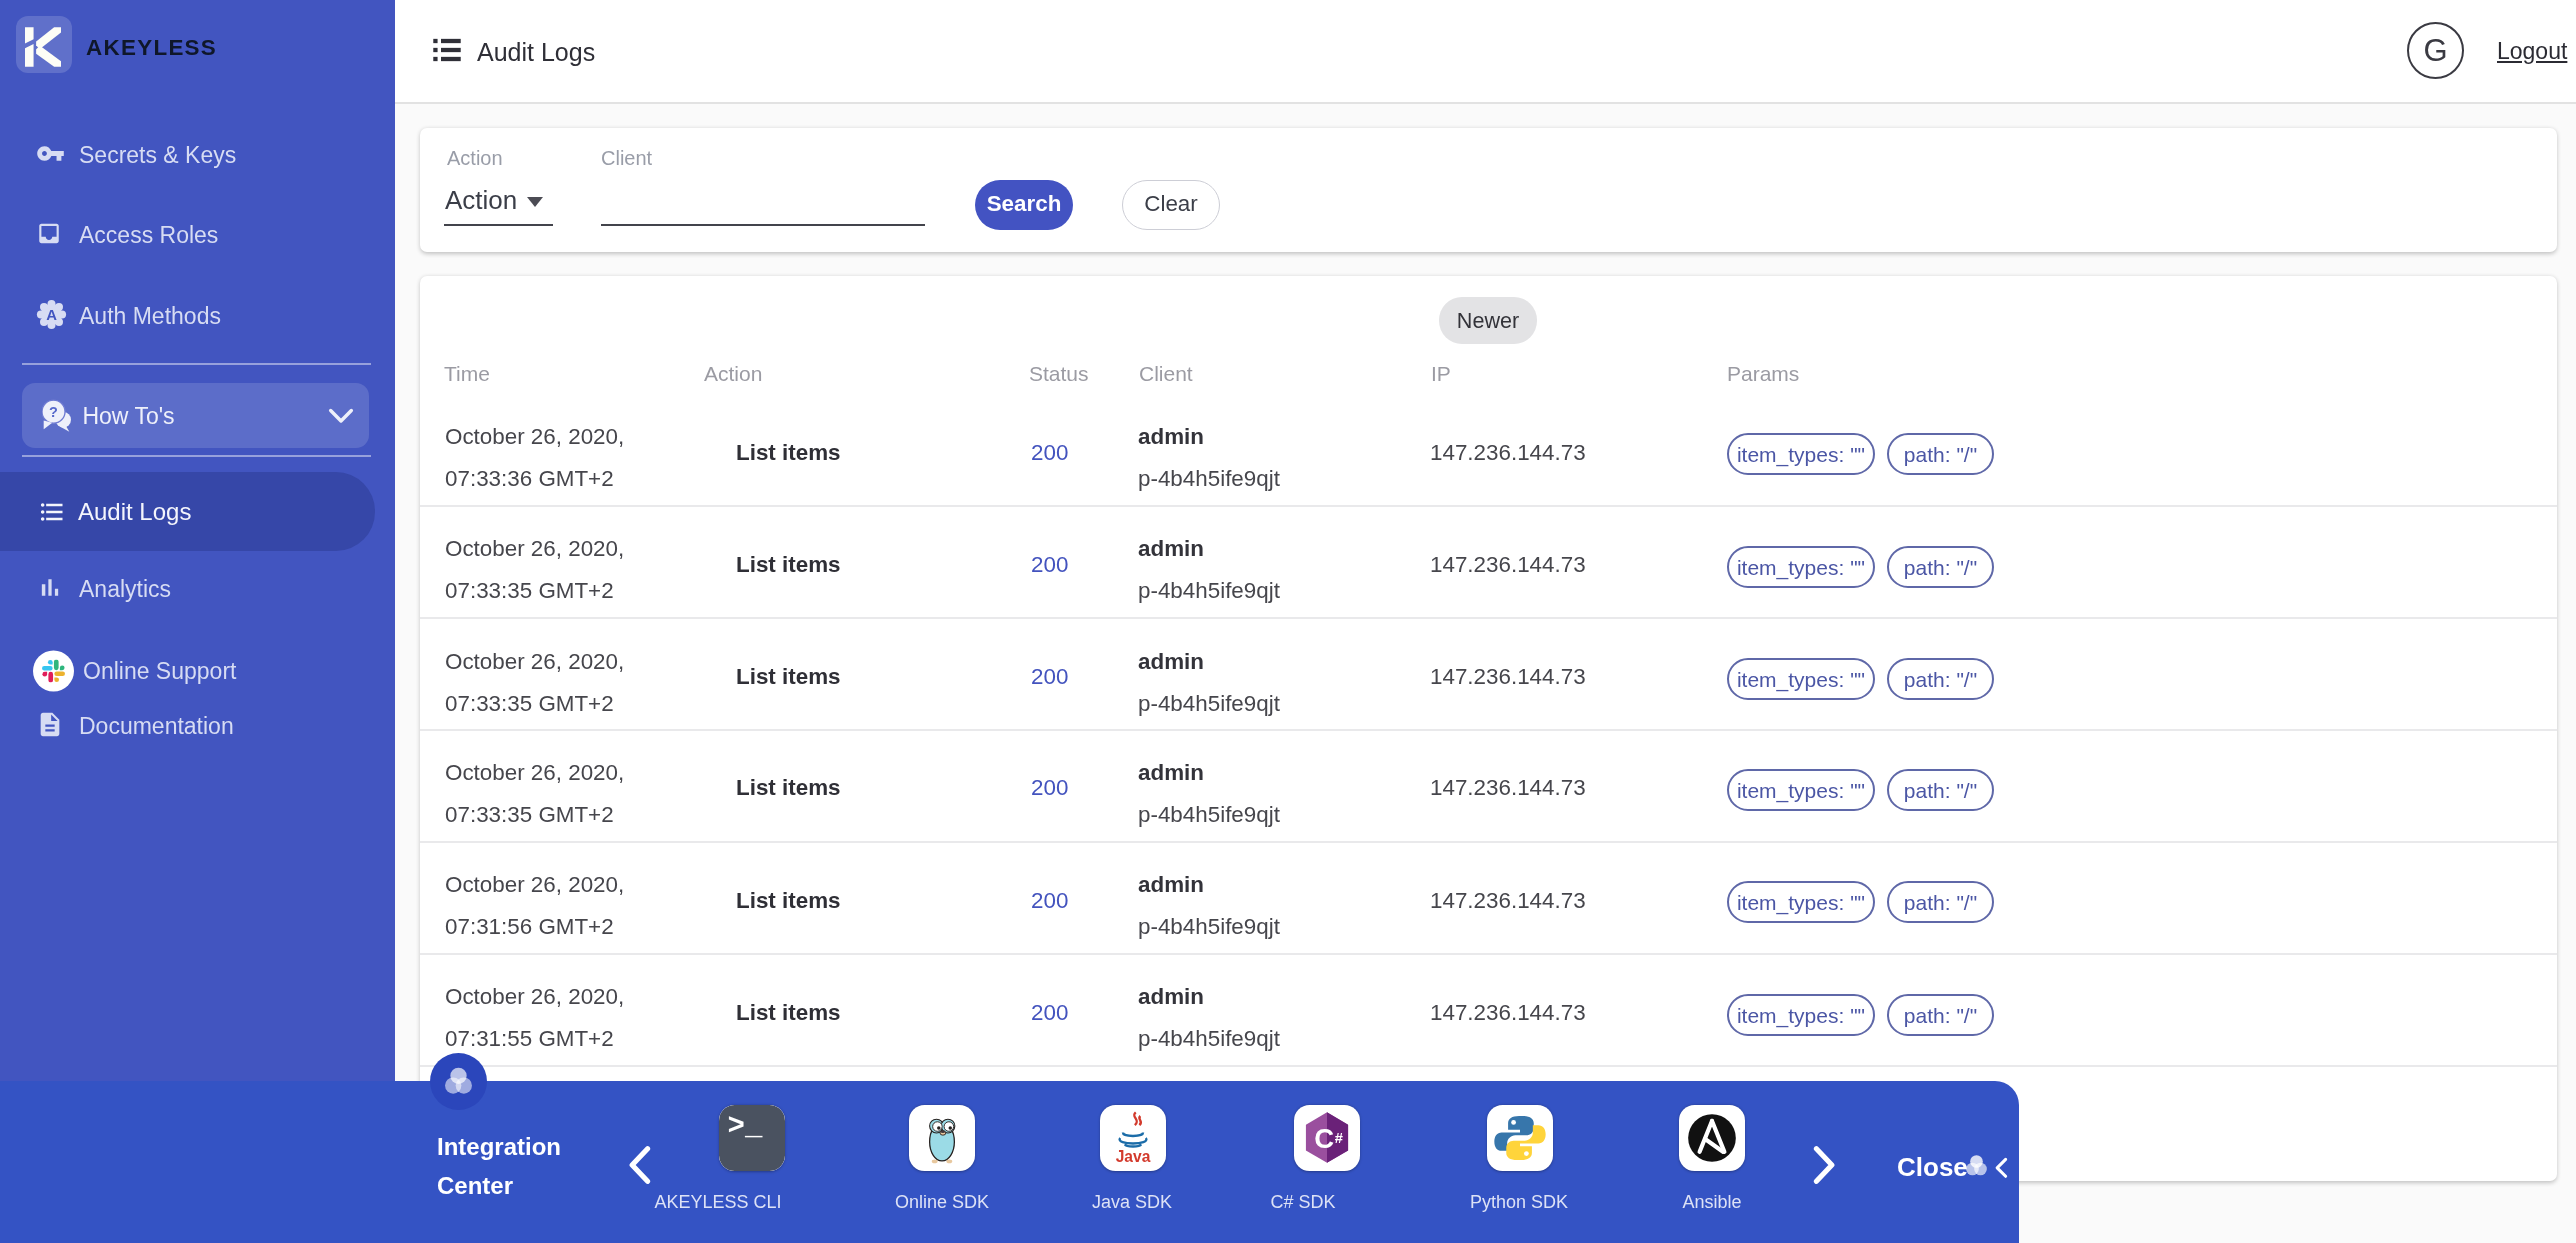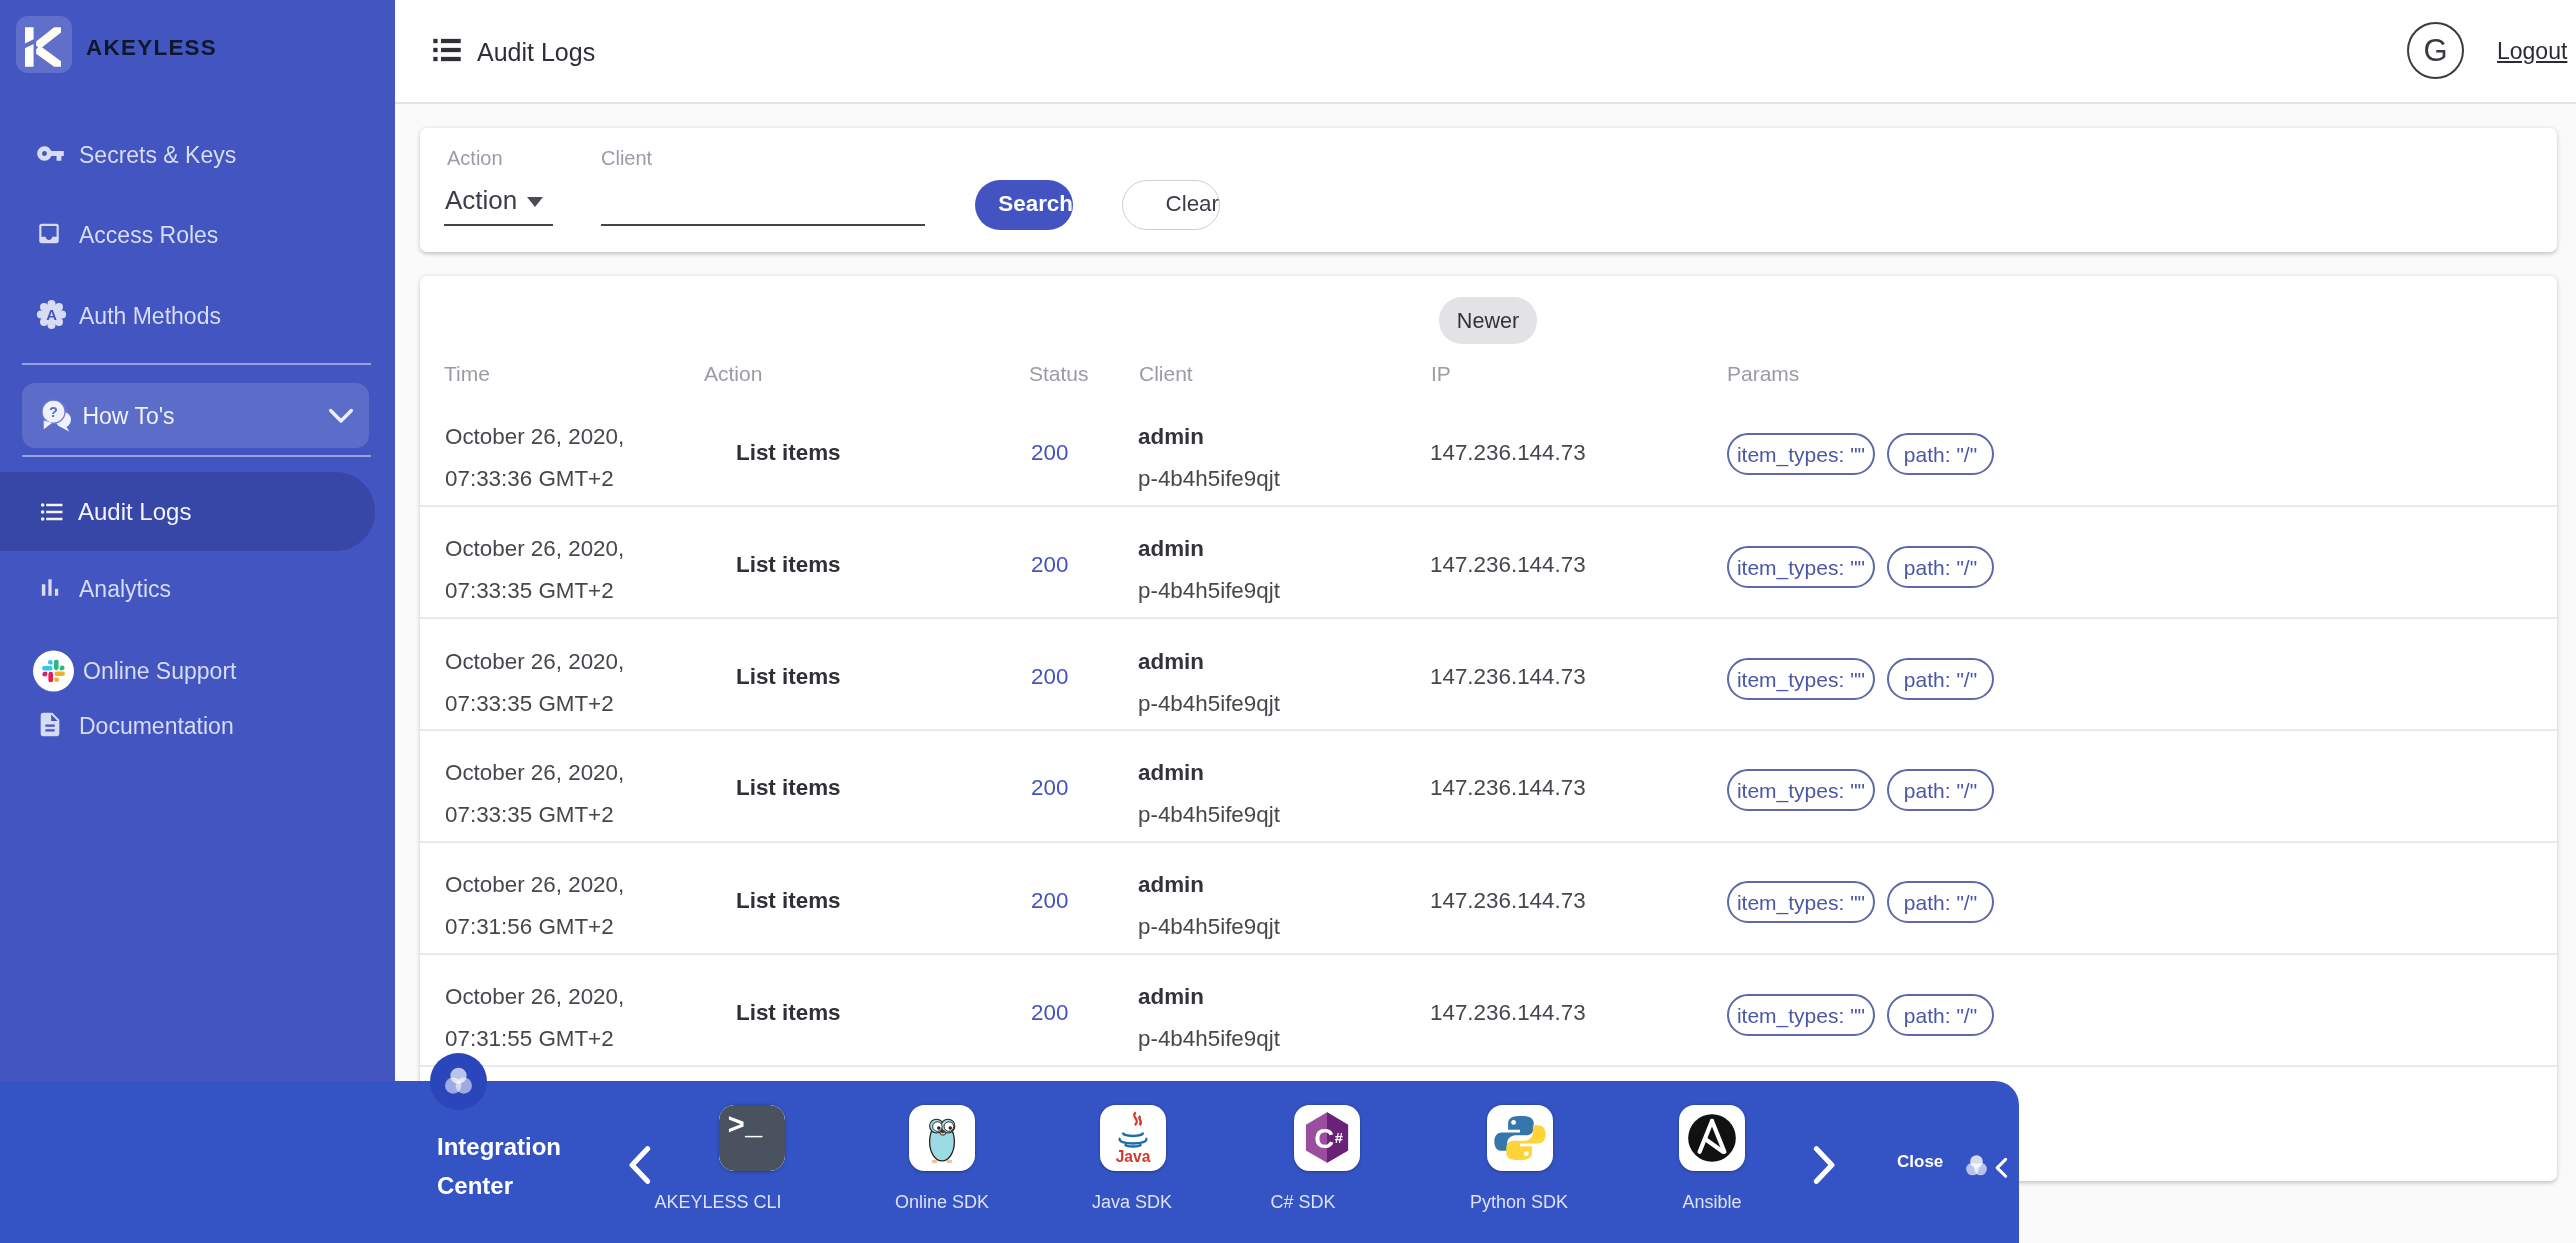--- a/index.html
+++ b/index.html
@@ -35,21 +35,21 @@
 #logout { left:2497px; top:38px; font-size:23px; color:#2b2b33;
   text-decoration:underline; z-index:2; }
 
 .card { background:#fff; box-shadow:0 1.7px 4.3px rgba(0,0,0,0.22); border-radius:7px; z-index:1; }
 #fcard { left:420px; top:128px; width:2137px; height:124px; }
 .flab { font-size:20px; color:#999da8; z-index:2; }
 #aval { left:445px; top:185px; font-size:26px; color:#3b3e48; z-index:2; }
 #acaret { left:527px; top:197px; width:0; height:0; border-left:8.6px solid transparent;
   border-right:8.6px solid transparent; border-top:10.4px solid #4c4c54; z-index:2; }
 .uline { height:1.7px; background:#43444c; top:224px; z-index:2; }
-.btn { top:180px; height:50px; border-radius:25px; font-size:22.4px; text-align:right;
+.btn { top:180px; height:50px; border-radius:25px; font-size:22.4px; text-align:center;
   line-height:48px; z-index:2; }
 #searchb { left:975px; width:98px; background:#4353c2; color:#fff; font-weight:bold; }
 #clearb { left:1122px; width:98px; background:#fff; border:1.7px solid #cdced6;
   color:#3b3e48; line-height:45px; }
 
 #tcard { left:420px; top:276px; width:2137px; height:905px; border-radius:7px; }
 #newer { left:1439px; top:289px; width:98px; height:47px; border-radius:23px;
   background:#e3e3e5; font-size:21.6px; color:#333339; text-align:center;
   line-height:47px; z-index:2;margin-top:8px; }
 .thead { top:362px; font-size:21px; color:#9b9ba3; z-index:2; }
@@ -64,21 +64,21 @@
 #bbar { left:0; top:1081px; width:2019px; height:162px; background:#3453c4;
   border-top-right-radius:24px; z-index:4; }
 #fcircle { left:430px; top:1053px; width:57px; height:57px; border-radius:50%;
   background:#2b46bb; z-index:5; }
 #icenter { left:437px; top:1127px; font-size:24px; font-weight:bold; color:#fff;
   line-height:39px; z-index:5; }
 .itile { top:1105px; width:66px; height:66px; border-radius:15.5px; background:#fff;
   z-index:5; box-shadow:0 0.9px 2.6px rgba(0,0,0,0.3); overflow:hidden; }
 .ilab { top:1192px; font-size:18px; color:#dde2f6; text-align:center; z-index:5;
   white-space:nowrap; }
-#closet { left:1897px; top:1152px; font-size:17px; color:#fff; font-weight:bold; z-index:5; }
+#closet { left:1897px; top:1152px; font-size:26px; color:#fff; font-weight:bold; z-index:5; }
 .z5 { z-index:5; }
 </style>
 </head>
 <body>
 <div id="sidebar" class="abs"></div>
 <div id="logoTile" class="abs">
   <svg class="abs" style="left:9.5px;top:10.4px" width="36" height="40" viewBox="0 0 42 46">
     <g fill="#fdfdf6">
     <polygon points="0,0 10,0 10,14 0,19"></polygon>
     <polygon points="0,24.5 10,19.5 10,46 0,46"></polygon>

